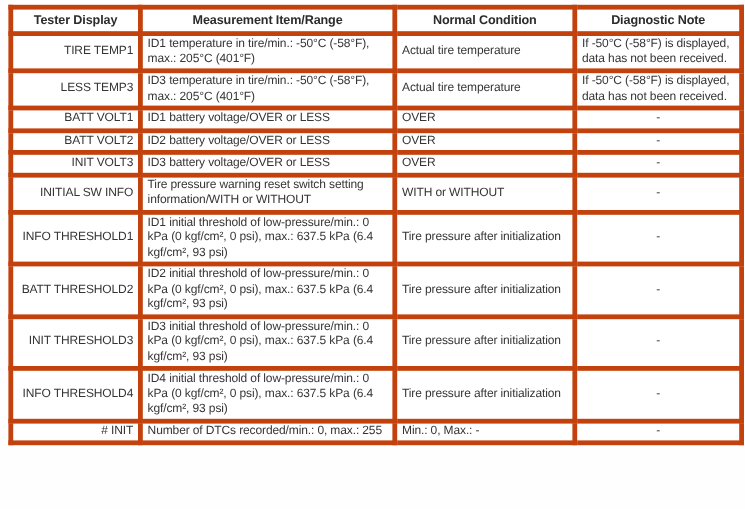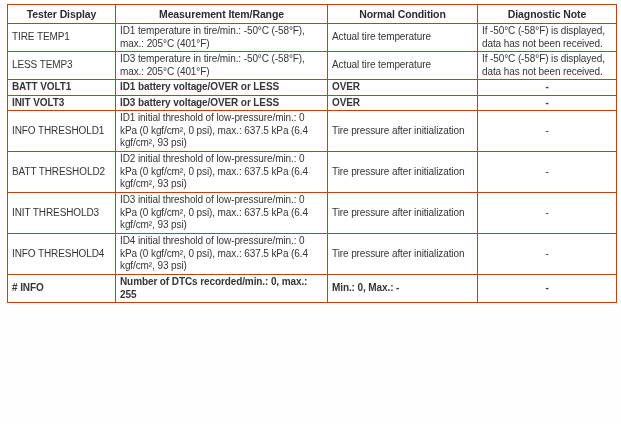--- a/index.html
+++ b/index.html
@@ -19,40 +19,40 @@
     border-collapse: collapse;
     table-layout: fixed;
     width: 609px;
     background: #ffffff;
   }
   col.c1 { width: 108px; }
   col.c2 { width: 212px; }
   col.c3 { width: 150px; }
   col.c4 { width: 139px; }
   th, td {
-    border: 1px solid #c2410c;
+    border: 4px solid #c2410c;
     color: #353535;
     font-size: 10px;
     line-height: 12.5px;
     letter-spacing: -0.1px;
     padding: 1px 4px;
     vertical-align: middle;
     overflow: hidden;
   }
   th {
     font-size: 10.5px;
     font-weight: bold;
     text-align: center;
     height: 16px;
     color: #2c2c2c;
   }
-  td.td-first { text-align: left; }
+  td.td-first { text-align: right; }
   td.td-left  { text-align: left; }
   td.td-dash  { text-align: center; }
-  tr.r1 { height: 15px; font-weight: bold; }  
+  tr.r1 { height: 15px; }  
   tr.r2 { height: 27px; }  
   tr.r3 { height: 41px; }  
 </style>
 </head>
 <body>
 
 <div class="table-wrap">
   <table>
     <colgroup>
       <col class="c1">
@@ -81,23 +81,35 @@
         <td class="td-left">Actual tire temperature</td>
         <td class="td-left">If -50°C (-58°F) is displayed, data has not been received.</td>
       </tr>
       <tr class="r1">
         <td class="td-first">BATT VOLT1</td>
         <td class="td-left">ID1 battery voltage/OVER or LESS</td>
         <td class="td-left">OVER</td>
         <td class="td-dash">-</td>
       </tr>
       <tr class="r1">
+        <td class="td-first">BATT VOLT2</td>
+        <td class="td-left">ID2 battery voltage/OVER or LESS</td>
+        <td class="td-left">OVER</td>
+        <td class="td-dash">-</td>
+      </tr>
+      <tr class="r1">
         <td class="td-first">INIT VOLT3</td>
         <td class="td-left">ID3 battery voltage/OVER or LESS</td>
         <td class="td-left">OVER</td>
+        <td class="td-dash">-</td>
+      </tr>
+      <tr class="r2">
+        <td class="td-first">INITIAL SW INFO</td>
+        <td class="td-left">Tire pressure warning reset switch setting information/WITH or WITHOUT</td>
+        <td class="td-left">WITH or WITHOUT</td>
         <td class="td-dash">-</td>
       </tr>
       <tr class="r3">
         <td class="td-first">INFO THRESHOLD1</td>
         <td class="td-left">ID1 initial threshold of low-pressure/min.: 0 kPa (0 kgf/cm², 0 psi), max.: 637.5 kPa (6.4 kgf/cm², 93 psi)</td>
         <td class="td-left">Tire pressure after initialization</td>
         <td class="td-dash">-</td>
       </tr>
       <tr class="r3">
         <td class="td-first">BATT THRESHOLD2</td>
@@ -111,20 +123,20 @@
         <td class="td-left">Tire pressure after initialization</td>
         <td class="td-dash">-</td>
       </tr>
       <tr class="r3">
         <td class="td-first">INFO THRESHOLD4</td>
         <td class="td-left">ID4 initial threshold of low-pressure/min.: 0 kPa (0 kgf/cm², 0 psi), max.: 637.5 kPa (6.4 kgf/cm², 93 psi)</td>
         <td class="td-left">Tire pressure after initialization</td>
         <td class="td-dash">-</td>
       </tr>
       <tr class="r1">
-        <td class="td-first"># INFO</td>
+        <td class="td-first"># INIT</td>
         <td class="td-left">Number of DTCs recorded/min.: 0, max.: 255</td>
         <td class="td-left">Min.: 0, Max.: -</td>
         <td class="td-dash">-</td>
       </tr>
     </tbody>
   </table>
 </div>
 
 </body></html>

